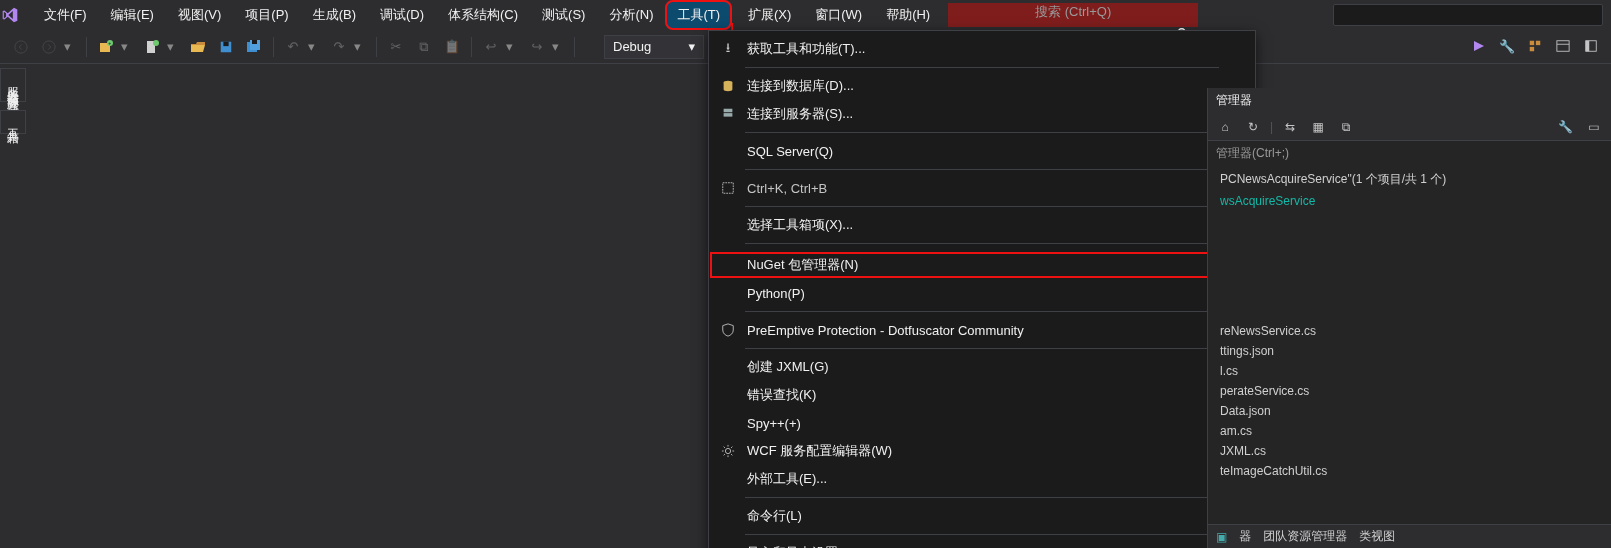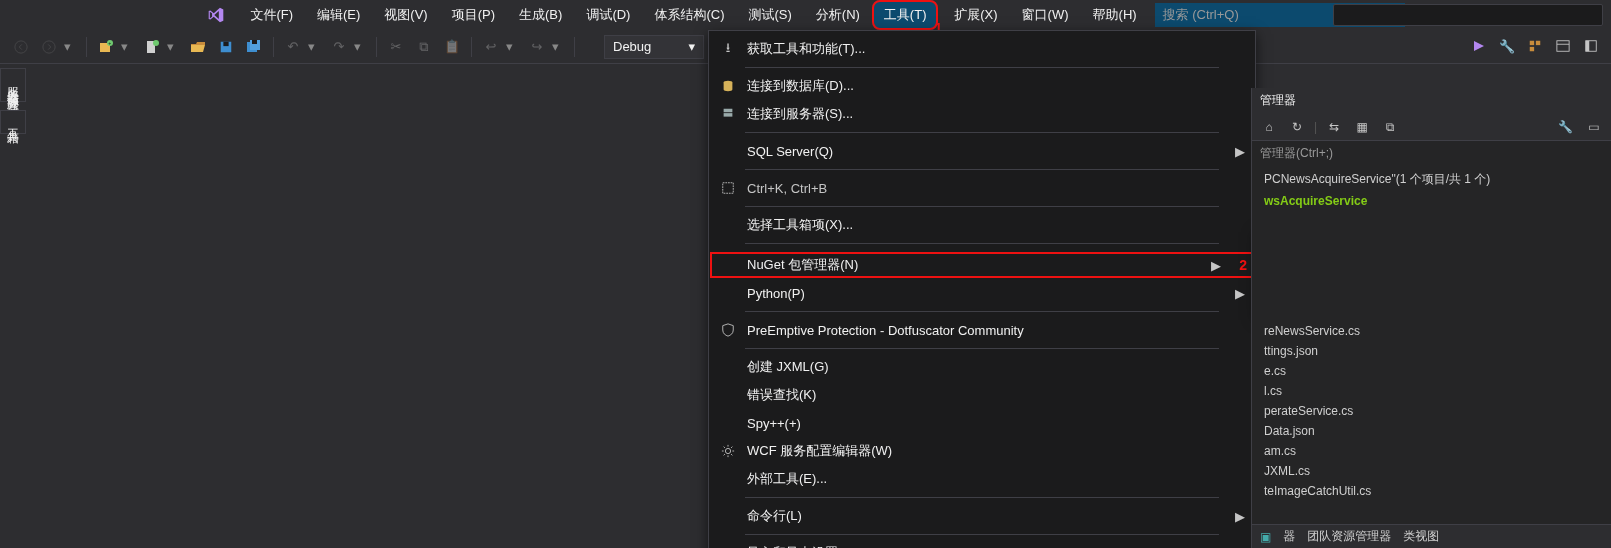--- a/index.html
+++ b/index.html
@@ -12,21 +12,20 @@
     height: 548px;
     overflow: hidden;
     position: relative;
   }
   
   .menubar {
     display: flex;
     align-items: center;
     height: 30px;
     background: #2d2d30;
-    justify-content: center;
   }
   .vs-logo {
     width: 20px; height: 20px;
     display: inline-flex;
     align-items: center; justify-content: center;
     margin-right: 12px;
     color: #cba0ff;
   }
   .menubar .menu-item {
     padding: 6px 12px;
@@ -47,23 +46,24 @@
     margin-left: -4px;
     margin-bottom: -6px;
   }
   .menubar .search-wrap {
     display: flex;
     align-items: center;
     gap: 6px;
     margin-left: 6px;
     width: 250px;
     height: 24px;
-    background: #0c4a6e;
+    background: #7f1d1d;
     padding: 0 8px;
     color: #999;
+    flex-direction: column;
   }
   .menubar .search-wrap .mag {
     margin-left: auto;
     color: #fff;
   }
   .top-title-blur {
     position: absolute;
     top: 4px; right: 8px;
     width: 270px; height: 22px;
     background: #1b1b1c;
@@ -213,21 +213,21 @@
     color:#e11;
     font-weight:bold;
     font-size:14px;
   }
 
   
   .right-panel {
     position:absolute;
     top:88px;
     right:0;
-    width:360px;
+    width:404px;
     bottom:0;
     background:#252526;
     border-left:1px solid #3f3f46;
     color:#d0d0d0;
     font-size:12px;
   }
   .right-panel .title-strip{
     background:#2d2d30;
     padding:4px 8px;
     color:#f1f1f1;
@@ -246,21 +246,21 @@
   }
   .right-panel .hint{
     padding:4px 8px;color:#999;
   }
   .right-panel .tree{
     padding: 2px 0 2px 8px;
   }
   .right-panel .tree .node{
     padding:3px 4px;
   }
-  .right-panel .tree .node.bold{font-weight:bold;color:#84cc16;}
+  .right-panel .tree .node.bold{font-weight:normal;color:#14b8a6;}
   .right-panel .footer-tabs{
     position:absolute;
     bottom:0;left:0;right:0;
     height:24px;
     display:flex;
     gap:12px;
     padding:0 8px;
     align-items:center;
     background:#2d2d30;
     color:#d0d0d0;
@@ -584,21 +584,20 @@
     <span class="tb">🔧</span>
     <span class="tb">▭</span>
   </div>
   <div class="hint">管理器(Ctrl+;)</div>
   <div class="tree">
     <div class="node">PCNewsAcquireService"(1 个项目/共 1 个)</div>
     <div class="node bold">wsAcquireService</div>
     <div style="height:110px"></div>
     <div class="node">reNewsService.cs</div>
     <div class="node">ttings.json</div>
-    <div class="node">e.cs</div>
     <div class="node">l.cs</div>
     <div class="node">perateService.cs</div>
     <div class="node">Data.json</div>
     <div class="node">am.cs</div>
     <div class="node">JXML.cs</div>
     <div class="node">teImageCatchUtil.cs</div>
   </div>
   <div class="footer-tabs">
     <span class="ft-icon">▣</span>
     <span>器</span>

